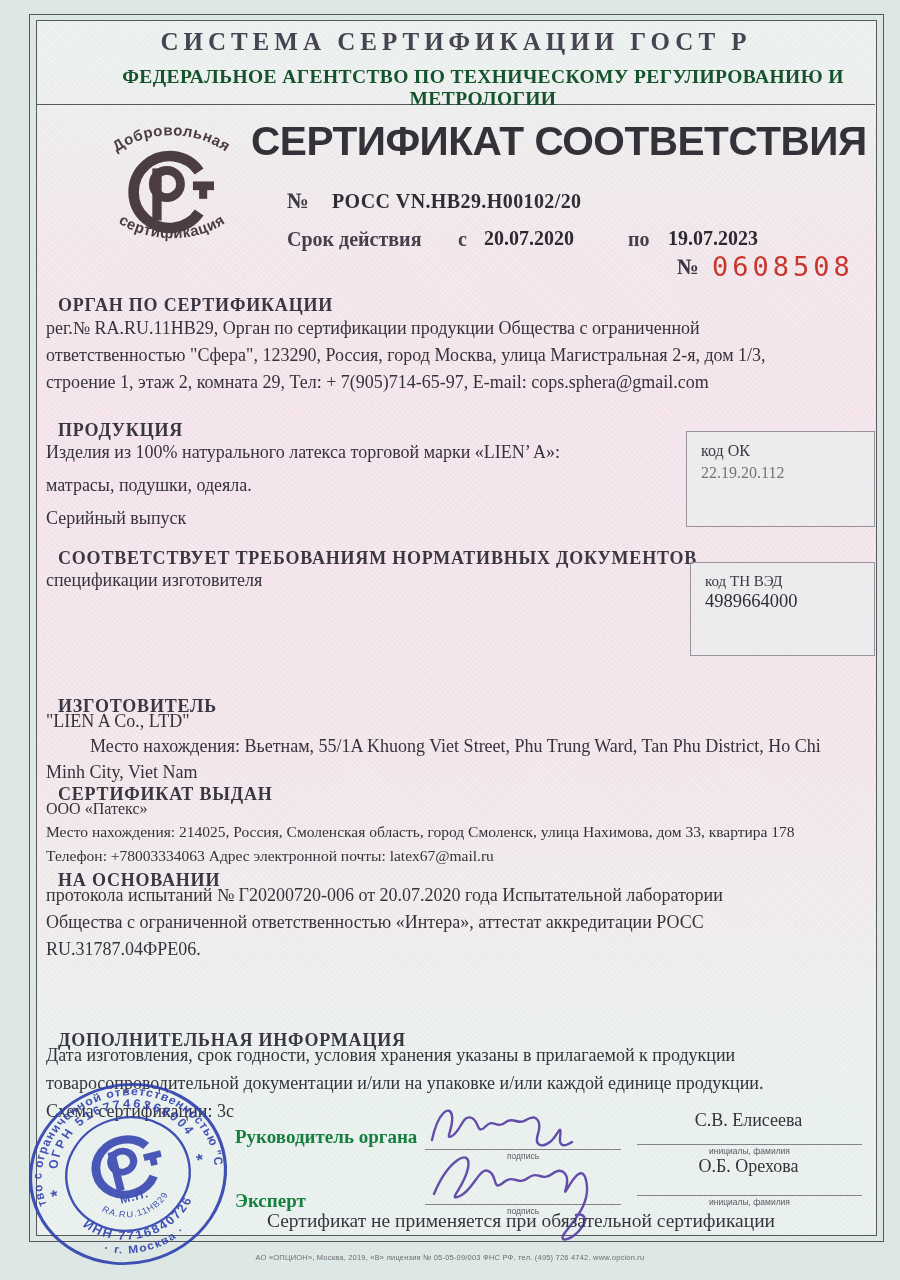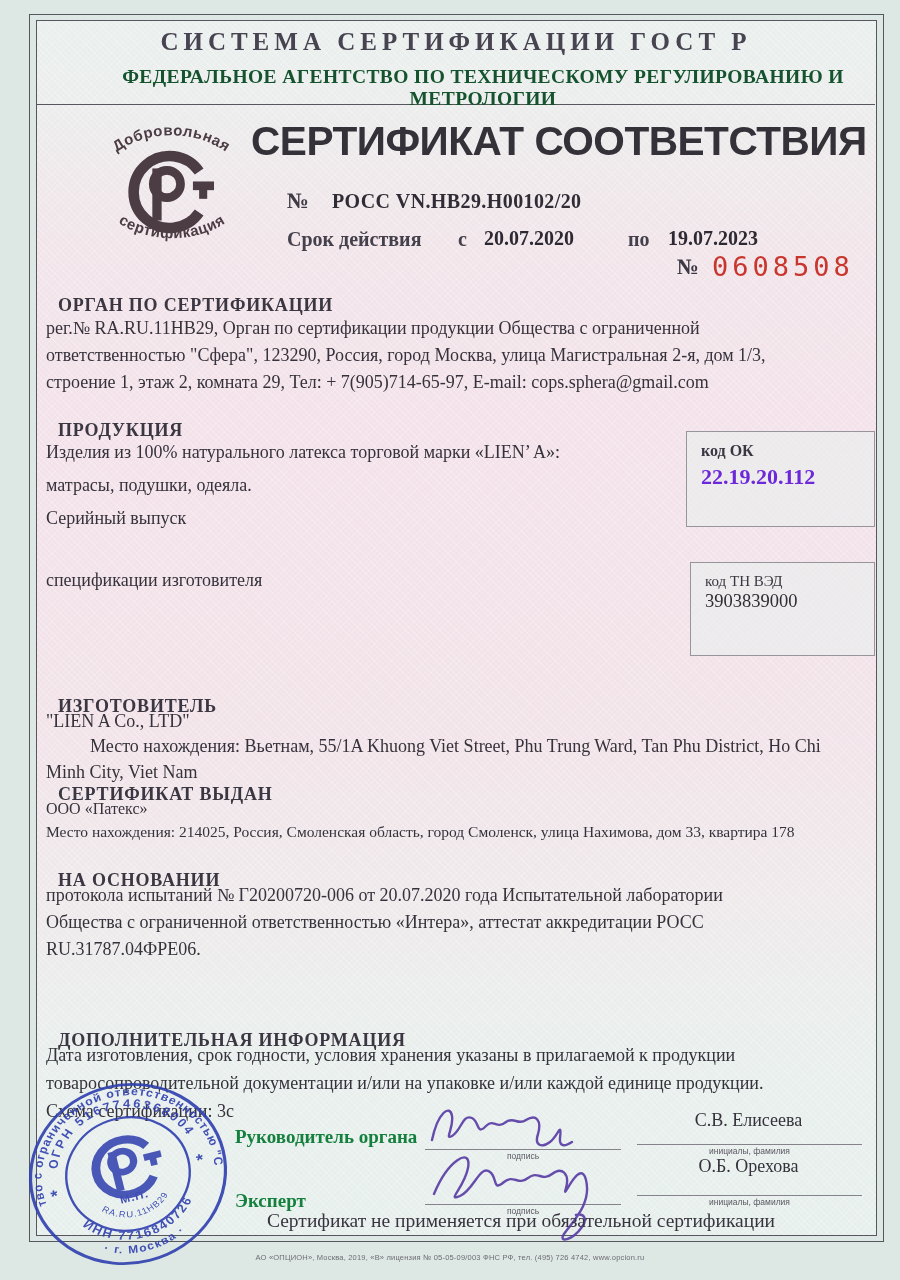--- a/index.html
+++ b/index.html
@@ -45,24 +45,24 @@
   .blankno-label{left:677px;top:254px;font-size:22px;font-weight:bold;color:#3c3944;}
   .blankno-value{
     left:712px;top:251px;
     font-family:"DejaVu Sans Mono", monospace;
     font-size:27px;letter-spacing:4px;color:#c9362e;font-weight:500;
   }
   .sec-h{left:58px;font-size:18px;font-weight:bold;color:#3b3742;letter-spacing:0.8px;white-space:nowrap;}
   .sec-l{left:46px;font-size:18px;color:#35323b;white-space:nowrap;}
   .small-l{font-size:15.5px;}
   .code-box{border:1px solid #97959b;background:rgba(232,240,238,0.55);}
-  .code-ok{left:686px;top:431px;width:187px;height:94px;font-weight:bold;}
+  .code-ok{left:686px;top:431px;width:187px;height:94px;}
   .code-tnved{left:690px;top:562px;width:183px;height:92px;}
   .code-label{position:absolute;left:14px;top:10px;font-size:16px;color:#3b3742;}
-  .code-value{position:absolute;left:14px;top:32px;font-size:22px;color:#6d28d9;}
+  .code-value{position:absolute;left:14px;top:32px;font-size:16px;color:#737373;}
   .code-value2{position:absolute;left:14px;top:26px;font-size:18.5px;color:#2f2c35;}
   .role{left:235px;font-size:19px;font-weight:bold;color:#15803d;white-space:nowrap;}
   .sig-line{left:425px;width:196px;border-top:1px solid #85828a;height:0;}
   .sig-sub{left:425px;width:196px;text-align:center;font-family:"Liberation Sans", sans-serif;font-size:8.5px;color:#5b5862;}
   .name-cell{left:635px;width:227px;text-align:center;font-size:18px;color:#35323b;white-space:nowrap;}
   .name-line{left:637px;width:225px;border-top:1px solid #85828a;height:0;}
   .name-sub{left:637px;width:225px;text-align:center;font-family:"Liberation Sans", sans-serif;font-size:8.5px;color:#5b5862;}
   .footer-note{left:170px;top:1210px;width:702px;text-align:center;font-size:19.5px;color:#38343f;white-space:nowrap;}
   .print-info{left:0;top:1253px;width:900px;text-align:center;font-family:"Liberation Sans", sans-serif;font-size:7.5px;color:#6e6b74;letter-spacing:0.2px;}
   .logo-wrap{left:74px;top:114px;width:196px;height:152px;}
@@ -125,34 +125,36 @@
 
   <div class="abs sec-h" style="top:420px;">ПРОДУКЦИЯ</div>
   <div class="abs sec-l" style="top:442px;">Изделия из 100% натурального латекса торговой марки «LIEN’ A»:</div>
   <div class="abs sec-l" style="top:475px;">матрасы, подушки, одеяла.</div>
   <div class="abs sec-l" style="top:508px;">Серийный выпуск</div>
   <div class="abs code-box code-ok">
     <div class="code-label">код ОК</div>
     <div class="code-value">22.19.20.112</div>
   </div>
 
+  <div class="abs sec-h" style="top:548px;">СООТВЕТСТВУЕТ ТРЕБОВАНИЯМ НОРМАТИВНЫХ ДОКУМЕНТОВ</div>
   <div class="abs sec-l" style="top:570px;">спецификации изготовителя</div>
   <div class="abs code-box code-tnved">
     <div class="code-label" style="font-size:15px;">код ТН ВЭД</div>
-    <div class="code-value2" style="top:28px;">3903839000</div>
+    <div class="code-value2" style="top:28px;">4989664000</div>
   </div>
 
   <div class="abs sec-h" style="top:696px;">ИЗГОТОВИТЕЛЬ</div>
   <div class="abs sec-l" style="top:711px;">"LIEN A Co., LTD"</div>
   <div class="abs sec-l" style="top:736px;margin-left:44px;">Место нахождения: Вьетнам, 55/1A Khuong Viet Street, Phu Trung Ward, Tan Phu District, Ho Chi</div>
   <div class="abs sec-l" style="top:762px;">Minh City, Viet Nam</div>
 
   <div class="abs sec-h" style="top:784px;">СЕРТИФИКАТ ВЫДАН</div>
   <div class="abs sec-l" style="top:800px;font-size:16px;">ООО «Патекс»</div>
   <div class="abs sec-l small-l" style="top:823px;">Место нахождения: 214025, Россия, Смоленская область, город Смоленск, улица Нахимова, дом 33, квартира 178</div>
+  <div class="abs sec-l small-l" style="top:847px;">Телефон: +78003334063 Адрес электронной почты: latex67@mail.ru</div>
 
   <div class="abs sec-h" style="top:870px;">НА ОСНОВАНИИ</div>
   <div class="abs sec-l" style="top:885px;">протокола испытаний № Г20200720-006 от 20.07.2020 года Испытательной лаборатории</div>
   <div class="abs sec-l" style="top:912px;">Общества с ограниченной ответственностью «Интера», аттестат аккредитации РОСС</div>
   <div class="abs sec-l" style="top:939px;">RU.31787.04ФРЕ06.</div>
 
   <div class="abs sec-h" style="top:1030px;">ДОПОЛНИТЕЛЬНАЯ ИНФОРМАЦИЯ</div>
   <div class="abs sec-l" style="top:1045px;">Дата изготовления, срок годности, условия хранения указаны в прилагаемой к продукции</div>
   <div class="abs sec-l" style="top:1073px;">товаросопроводительной документации и/или на упаковке и/или каждой единице продукции.</div>
   <div class="abs sec-l" style="top:1101px;">Схема сертификации: 3с</div>

